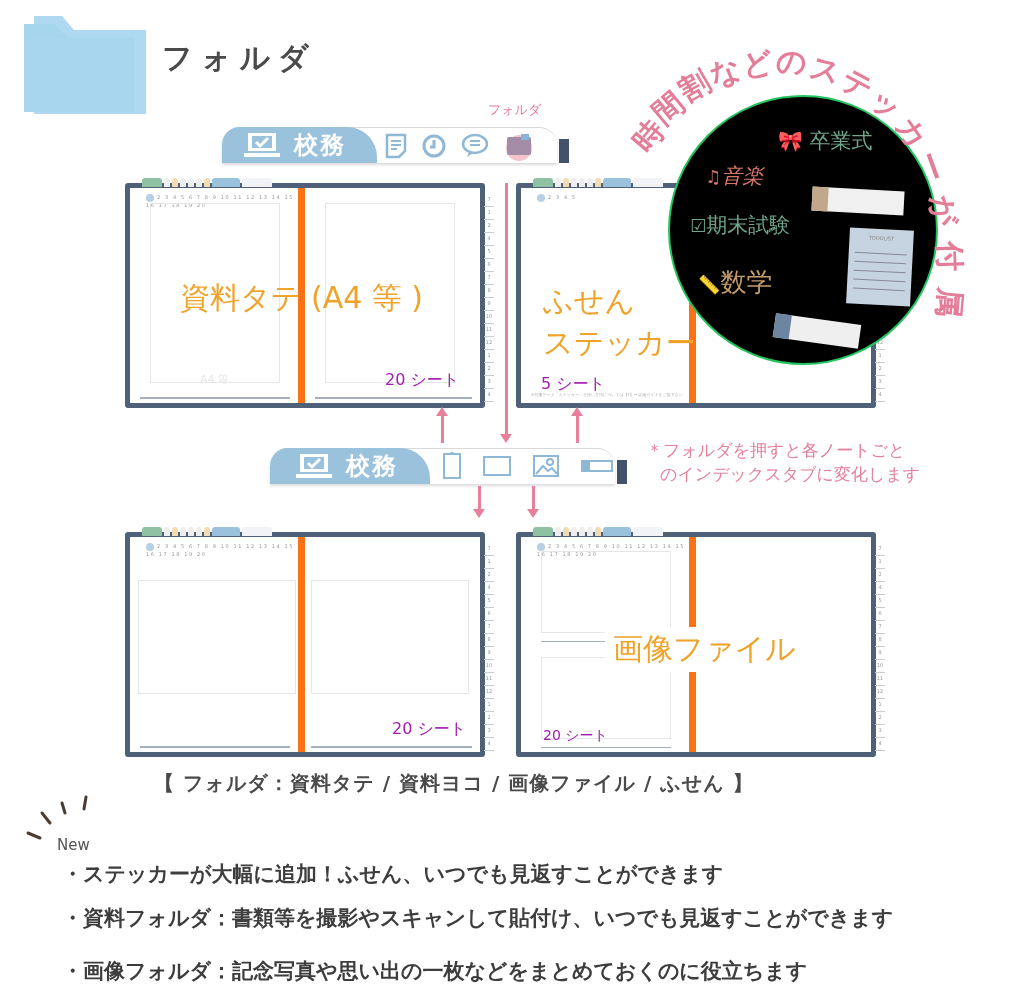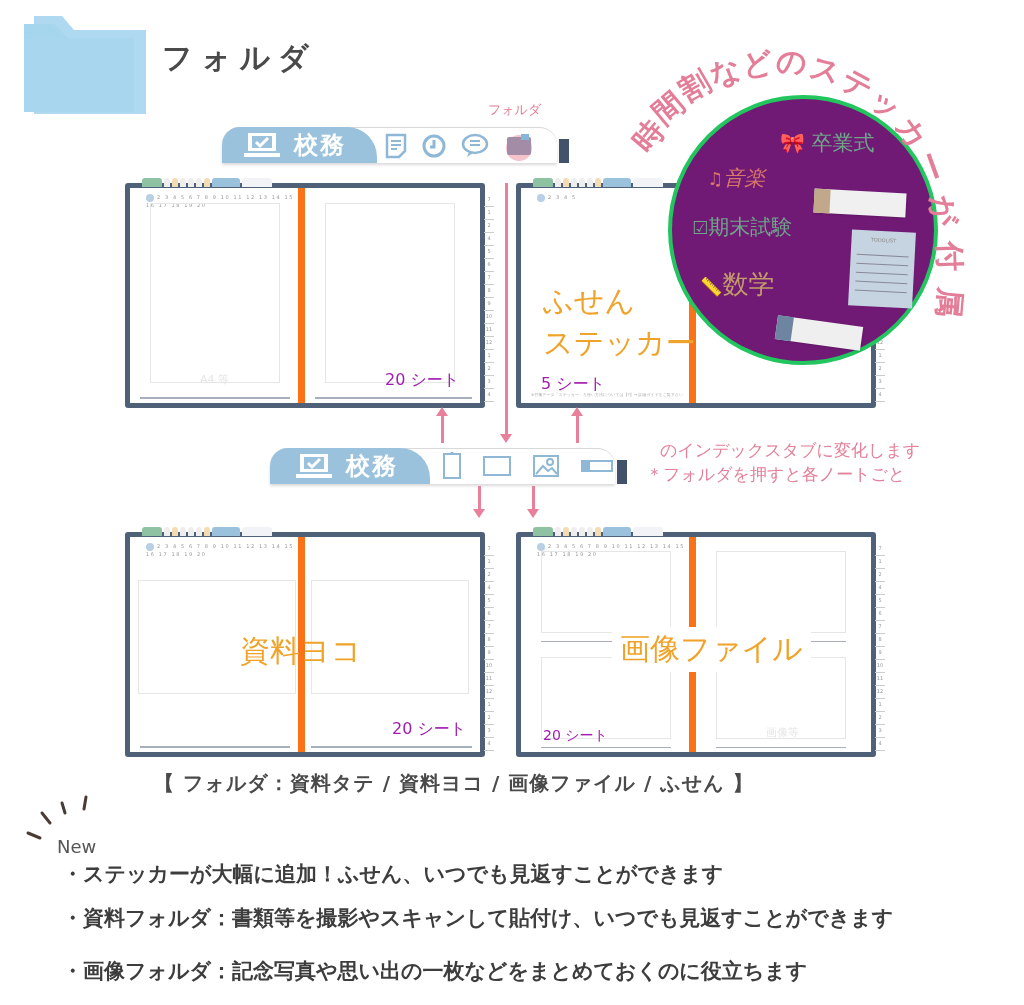--- a/index.html
+++ b/index.html
@@ -38,30 +38,30 @@
   .sheet-label { color: #a21caf; font-size: 16px; white-space: nowrap; }
   .watermark { color: #e6e6e6; font-size: 11px; }
 
   
   .arrow { width: 3px; background: #e8809b; }
   .arrow.up::before, .arrow.down::after { content: ""; position: absolute; left: -5px; border-left: 6.5px solid transparent; border-right: 6.5px solid transparent; }
   .arrow.up::before { top: -8px; border-bottom: 9px solid #e8809b; }
   .arrow.down::after { bottom: -8px; border-top: 9px solid #e8809b; }
 
   
-  .sticker-circle { left: 668px; top: 95px; width: 270px; height: 270px; border: 4px solid #22c55e; border-radius: 50%; background: #701a75; }
+  .sticker-circle { left: 668px; top: 95px; width: 270px; height: 270px; border: 2px solid #22c55e; border-radius: 50%; background: #000000; }
   .arc-char { position: absolute; color: #e47d97; font-size: 30px; font-weight: bold; transform-origin: center; }
   .st { position: absolute; font-size: 21px; white-space: nowrap; }
 
   .note-pink { color: #e3809a; font-size: 17px; line-height: 24px; }
 
   .caption { left: 154px; top: 770px; font-size: 20px; color: #4a4a4a; font-weight: bold; letter-spacing: 1px; white-space: nowrap; }
 
   .sparks { left: 24px; top: 795px; width: 70px; height: 50px; }
-  .new-label { left: 57px; top: 836px; font-size: 18px; color: #555; text-align: center; }
+  .new-label { left: 57px; top: 836px; font-size: 15px; color: #555; text-align: center; }
   .bullet { font-size: 21px; color: #3d3d3d; white-space: nowrap; font-weight: bold; }
 </style>
 </head>
 <body>
 
 <div class="abs folder-icon">
   <svg width="126" height="100" viewBox="0 0 126 100">
     <path d="M12 2 h28 l12 14 h72 v86 h-112 z" fill="#a6d5ee" opacity="0.9"></path>
     <path d="M2 10 h30 l14 14 h66 v74 h-110 z" fill="#a6d5ee"></path>
     <rect x="2" y="24" width="110" height="74" rx="3" fill="#a8d6ef"></rect>
@@ -140,20 +140,21 @@
       <span>8</span>
       <span>9</span>
       <span>10</span>
       <span>11</span>
       <span>12</span>
       <span>1</span>
       <span>2</span>
       <span>3</span>
       <span>4</span>
   </div>
+  <div class="abs big-label" style="left:50px; top:90px;">資料タテ (A4 等 )</div>
   <div class="abs sheet-label" style="left:255px; top:182px;">20 シート</div>
 </div>
 
 <div class="abs notebook" style="left:516px; top:183px; width:360px; height:225px;">
   <div class="mini-tabs">
     <span style="width:20px;background:#8fc2a3;"></span>
       <span style="width:6px;background:#eee;"></span>
       <span style="width:6px;background:#f3dcb3;"></span>
       <span style="width:6px;background:#eee;"></span>
       <span style="width:6px;background:#eee;"></span>
@@ -269,22 +270,22 @@
           <circle cx="18" cy="8" r="3" fill="none" stroke="#8fb7d6" stroke-width="2"></circle>
         </svg></span>
     <span><svg width="34" height="18" viewBox="0 0 34 18">
           <path d="M2 4 h30 v10 h-30 z" fill="none" stroke="#8fb7d6" stroke-width="2"></path>
           <rect x="2" y="4" width="8" height="10" fill="#8fb7d6"></rect>
         </svg></span>
   </div>
 </div>
 
 <div class="abs note-pink" style="left:646px; top:438px;">
+  <div>＊フォルダを押すと各ノートごと</div>
   <div style="padding-left:14px;">のインデックスタブに変化します</div>
-  <div>＊フォルダを押すと各ノートごと</div>
 </div>
 
 <div class="abs arrow down" style="left:478px; top:486px; height:24px;"></div>
 <div class="abs arrow down" style="left:532px; top:486px; height:24px;"></div>
 
 <div class="abs notebook" style="left:125px; top:532px; width:360px; height:225px;">
   <div class="mini-tabs">
     <span style="width:20px;background:#8fc2a3;"></span>
       <span style="width:6px;background:#eee;"></span>
       <span style="width:6px;background:#f3dcb3;"></span>
@@ -315,69 +316,61 @@
       <span>8</span>
       <span>9</span>
       <span>10</span>
       <span>11</span>
       <span>12</span>
       <span>1</span>
       <span>2</span>
       <span>3</span>
       <span>4</span>
   </div>
-  <div class="abs big-label" style="left:110px; top:94px;">資料ヨコ</div>
   <div class="abs sheet-label" style="left:262px; top:182px;">20 シート</div>
 </div>
 
 <div class="abs notebook" style="left:516px; top:532px; width:360px; height:225px;">
   <div class="mini-tabs">
     <span style="width:20px;background:#8fc2a3;"></span>
       <span style="width:6px;background:#eee;"></span>
       <span style="width:6px;background:#f3dcb3;"></span>
       <span style="width:6px;background:#eee;"></span>
       <span style="width:6px;background:#eee;"></span>
       <span style="width:6px;background:#eee;"></span>
       <span style="width:6px;background:#f3dcb3;"></span>
       <span style="width:28px;background:#9bc2dc;"></span>
       <span style="width:30px;background:#f1f3f6;"></span>
   </div>
   <div class="page-left">
     <div class="nums"><span class="dot"></span><span>2 3 4 5 6 7 8 9 10 11 12 13 14 15 16 17 18 19 20</span></div>
     <div class="frame" style="left:20px; top:14px; width:130px; height:82px;"></div>
     <div class="footer-line" style="left:20px; width:130px; top:104px; height:1px;"></div>
     <div class="frame" style="left:20px; top:120px; width:130px; height:82px;"></div>
-    <div class="footer-line" style="left:20px; width:130px; bottom:4px; height:1px;"></div>
-  </div>
-  <div class="page-right">
-    <div class="frame" style="left:20px; top:14px; width:130px; height:82px;"></div>
-    <div class="footer-line" style="left:20px; width:130px; top:104px; height:1px;"></div>
-    <div class="frame" style="left:20px; top:120px; width:130px; height:82px;"></div>
-    <div class="abs watermark" style="left:70px; top:188px;">画像等</div>
     <div class="footer-line" style="left:20px; width:130px; bottom:4px; height:1px;"></div>
   </div>
   <div class="side-index">
     <span>7</span>
       <span>1</span>
       <span>2</span>
       <span>4</span>
       <span>5</span>
       <span>6</span>
       <span>7</span>
       <span>8</span>
       <span>9</span>
       <span>10</span>
       <span>11</span>
       <span>12</span>
       <span>1</span>
       <span>2</span>
       <span>3</span>
       <span>4</span>
   </div>
-  <div class="abs big-label" style="left:84px; top:90px; background:#fff; padding:2px 8px;margin-left:7px;">画像ファイル</div>
+  <div class="abs big-label" style="left:84px; top:90px; background:#fff; padding:2px 8px;">画像ファイル</div>
   <div class="abs sheet-label" style="left:22px; top:190px; font-size:14px;">20 シート</div>
 </div>
 
 <div class="abs caption">【 フォルダ：資料タテ / 資料ヨコ / 画像ファイル / ふせん 】</div>
 
 <div class="abs sparks">
   <svg width="70" height="50" viewBox="0 0 70 50">
     <path d="M4 38 l12 5" stroke="#4a3c34" stroke-width="3" stroke-linecap="round"></path>
     <path d="M18 18 l8 10" stroke="#4a3c34" stroke-width="3" stroke-linecap="round"></path>
     <path d="M38 8 l3 10" stroke="#4a3c34" stroke-width="3" stroke-linecap="round"></path>

